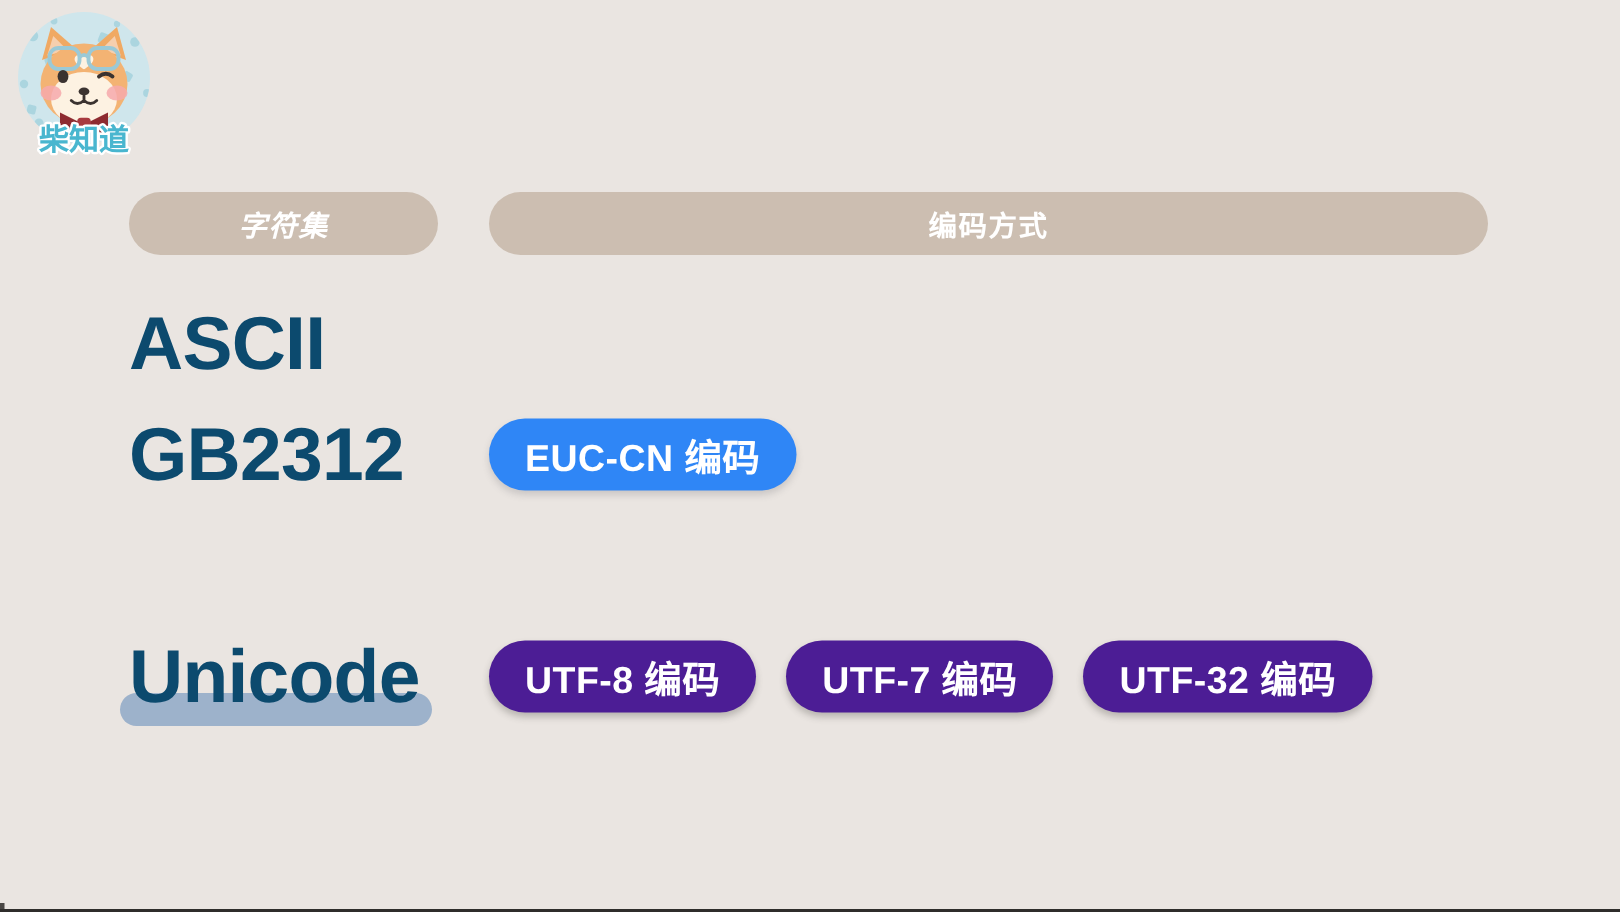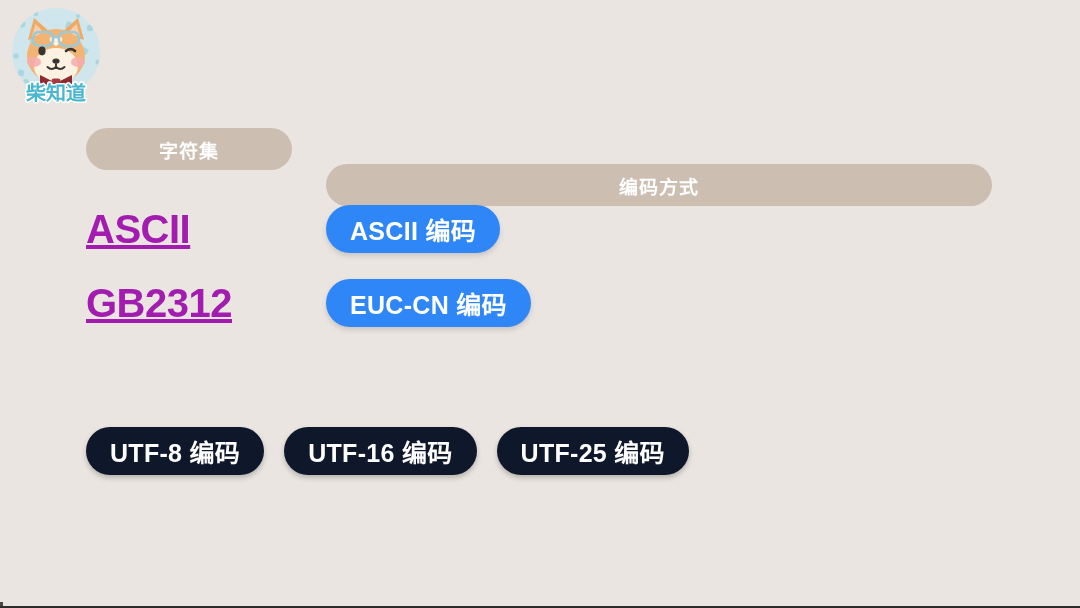--- a/index.html
+++ b/index.html
@@ -53,23 +53,23 @@
     display: flex;
     align-items: center;
     justify-content: center;
     color: #ffffff;
     font-size: 19px;
     font-weight: bold;
     letter-spacing: 1px;
     height: 42px;
     box-sizing: border-box;
   }
-  .hdr-pill.charset { width: 206px; flex: 0 0 206px; }
+  .hdr-pill.charset { width: 206px; flex: 0 0 206px; font-style: italic; }
   .hdr-spacer      { flex: 0 0 34px; }
-  .hdr-pill.encode { flex: 1 1 auto; margin-top: 36px; }
+  .hdr-pill.encode { flex: 1 1 auto; }
 
   
   .rows {
     position: absolute;
     left: 86px;
     top: 192px;
     width: 906px;
   }
   .row {
     display: flex;
@@ -79,28 +79,27 @@
   .row-label {
     flex: 0 0 240px;
     position: relative;
     display: flex;
     align-items: center;
     height: 74px;
   }
   .charset-name {
     position: relative;
     display: inline-block;
-    font-size: 40px;
+    font-size: 50px;
     font-weight: bold;
-    color: #a21caf;
+    color: #0c4a6e;
     line-height: 1;
     letter-spacing: -0.5px;
     z-index: 2;
     white-space: nowrap;
-    text-decoration: underline;
   }
   .charset-name.highlighted::after {
     content: "";
     position: absolute;
     left: -6px;
     right: -8px;
     bottom: -8px;
     height: 22px;
     background: #9db2cb;
     border-radius: 11px;
@@ -126,21 +125,21 @@
     font-weight: bold;
     white-space: nowrap;
     letter-spacing: 0.3px;
     box-sizing: border-box;
   }
   .pill.blue {
     background: #2f86f6;
     box-shadow: 0 3px 5px rgba(90, 90, 100, 0.22);
   }
   .pill.dark {
-    background: #0f172a;
+    background: #4c1d95;
     box-shadow: 0 3px 5px rgba(70, 66, 62, 0.30);
   }
 
   .corner-dot {
     position: absolute;
     left: 0;
     bottom: 2px;
     width: 3px;
     height: 4px;
     background: #4a4744;
@@ -218,37 +217,37 @@
     <div class="hdr-pill charset">字符集</div>
     <div class="hdr-spacer"></div>
     <div class="hdr-pill encode">编码方式</div>
   </div>
 
   <div class="rows" id="rows-container">
       <div class="row">
         <div class="row-label">
           <span class="charset-name">ASCII</span>
         </div>
-        <div class="row-pills">
-          <span class="pill blue">ASCII 编码</span>
-        </div>
       </div>
       <div class="row">
         <div class="row-label">
           <span class="charset-name">GB2312</span>
         </div>
         <div class="row-pills">
           <span class="pill blue">EUC-CN 编码</span>
         </div>
       </div>
       <div class="row">
       </div>
       <div class="row">
+        <div class="row-label">
+          <span class="charset-name highlighted">Unicode</span>
+        </div>
         <div class="row-pills">
           <span class="pill dark">UTF-8 编码</span>
-          <span class="pill dark">UTF-16 编码</span>
-          <span class="pill dark">UTF-25 编码</span>
+          <span class="pill dark">UTF-7 编码</span>
+          <span class="pill dark">UTF-32 编码</span>
         </div>
       </div>
     </div>
 
   <div class="corner-dot"></div>
 </div>
 
 </body></html>

